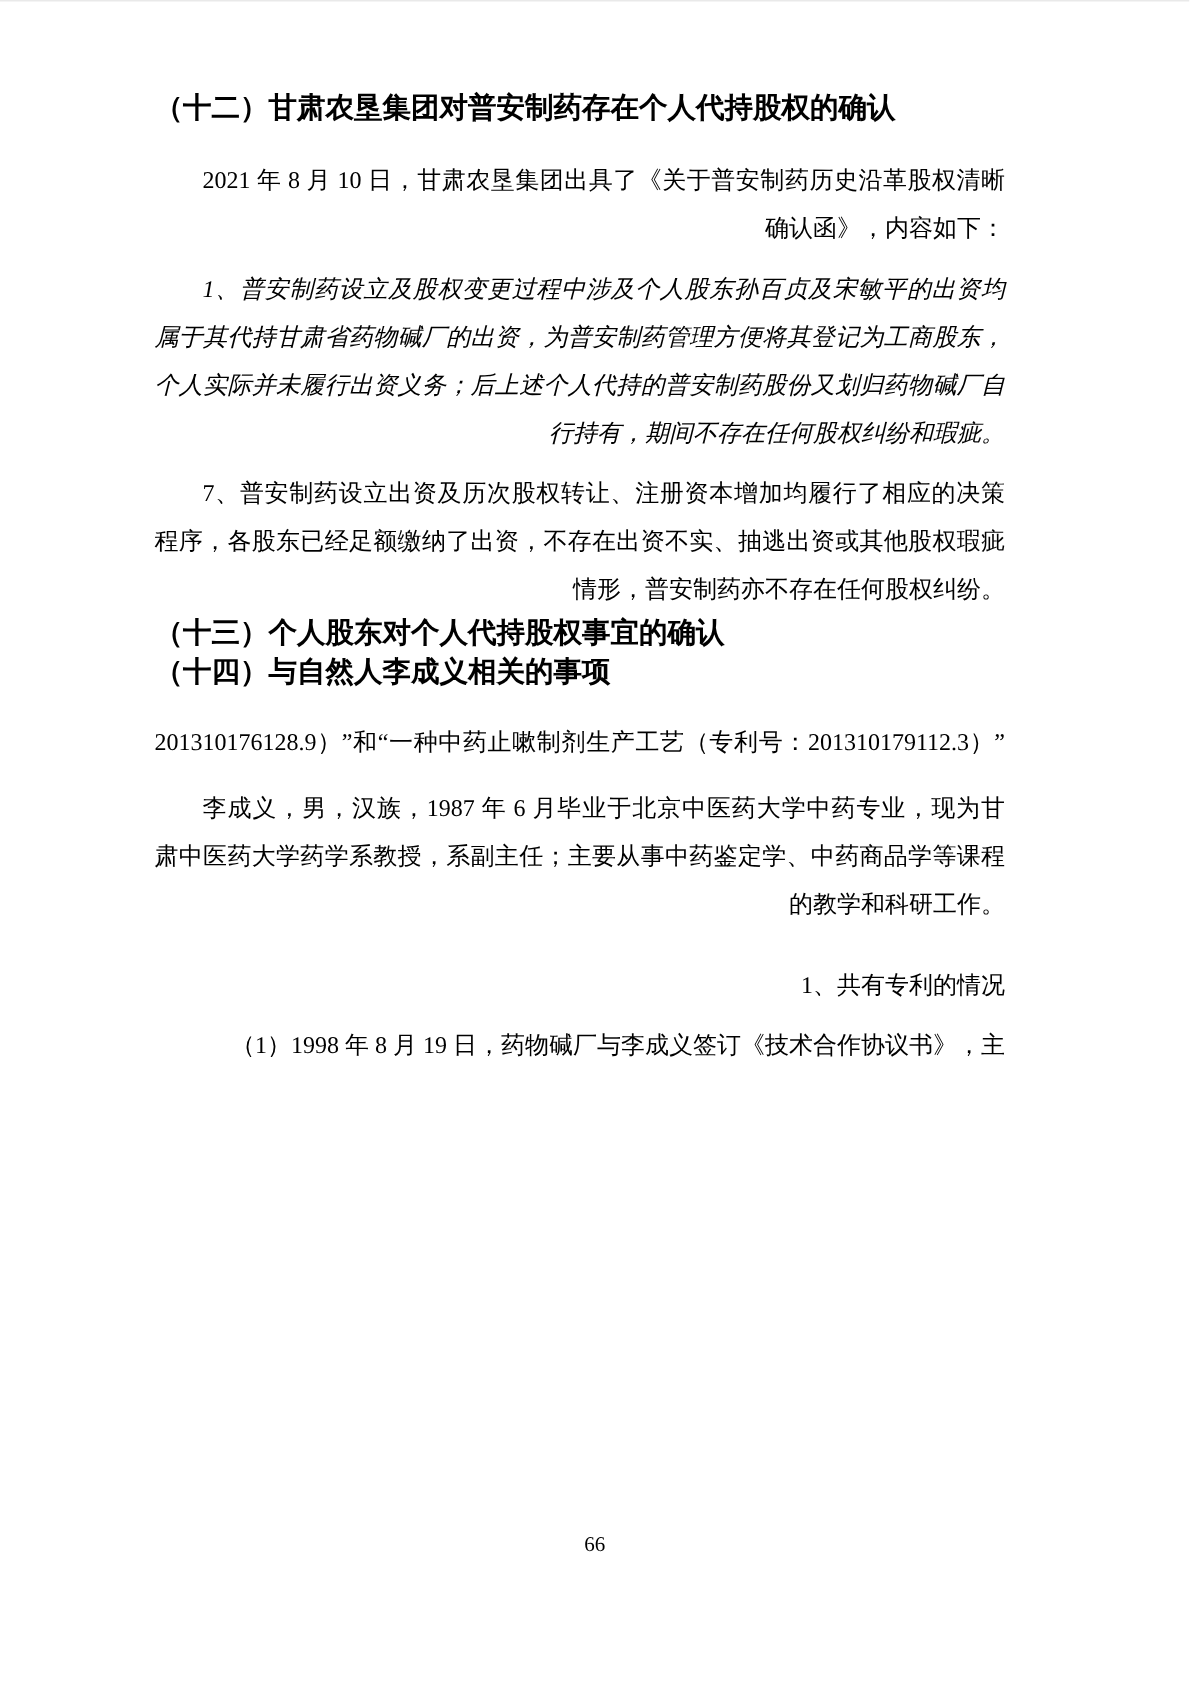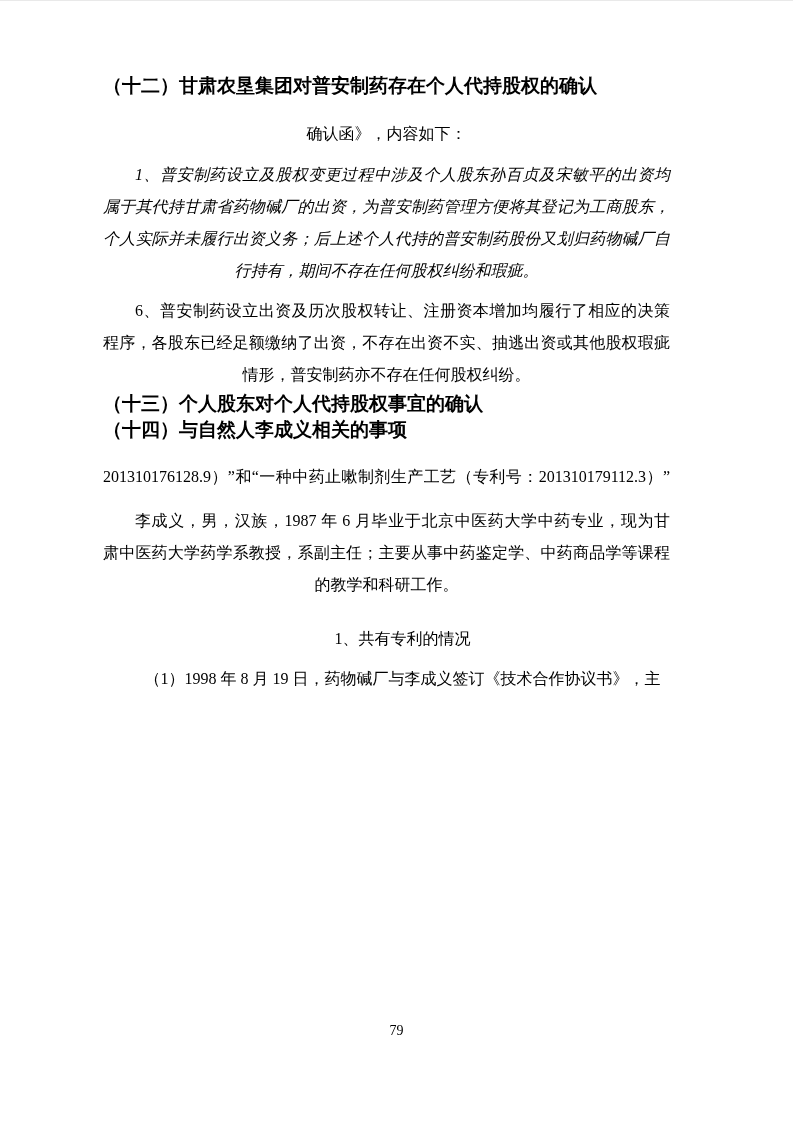--- a/index.html
+++ b/index.html
@@ -19,21 +19,21 @@
     position: absolute;
     left: 0; top: 0;
     width: 793px;
     height: 1122px;
     background: #ffffff;
     border-top: 1px solid #e9e9e9;
   }
   .content {
     position: absolute;
     left: 103px;
-    top: 18px;
+    top: 5px;
     width: 567px;
     padding-top: 54px;
   }
   h2.sec-heading {
     font-family: "Liberation Sans", "DejaVu Sans", sans-serif;
     font-size: 19px;
     font-weight: 700;
     line-height: 26px;
     margin: 0;
     white-space: nowrap;
@@ -46,21 +46,21 @@
   .line {
     line-height: 32px;
     height: 32px;
     text-align: justify;
     text-align-last: justify;
     white-space: nowrap;
     overflow: visible;
   }
   .line.first { padding-left: 32px; }
   .line.last {
-    text-align: center;
+    text-align: right;
     text-align-last: auto;
   }
   
   .mt-h13 { margin-top: 16px; }
   .mt-h14 { margin-top: 13px; }
   .mt-p1  { margin-top: 19px; }
   .mt-p2  { margin-top: 9px; font-style: italic; }
   .mt-p3  { margin-top: 8px; }
   .mt-p4  { margin-top: 19px; }
   .mt-p5  { margin-top: 18px; }
@@ -81,32 +81,33 @@
 </head>
 <body>
 
 <div class="page">
   <div class="content">
 
     <section>
       <h2 class="sec-heading">（十二）甘肃农垦集团对普安制药存在个人代持股权的确认</h2>
 
       <div class="para mt-p1">
+        <div class="line first">2021 年 8 月 10 日，甘肃农垦集团出具了《关于普安制药历史沿革股权清晰</div>
         <div class="line last">确认函》，内容如下：</div>
       </div>
 
       <div class="para mt-p2">
         <div class="line first">1、普安制药设立及股权变更过程中涉及个人股东孙百贞及宋敏平的出资均</div>
         <div class="line">属于其代持甘肃省药物碱厂的出资，为普安制药管理方便将其登记为工商股东，</div>
         <div class="line">个人实际并未履行出资义务；后上述个人代持的普安制药股份又划归药物碱厂自</div>
         <div class="line last">行持有，期间不存在任何股权纠纷和瑕疵。</div>
       </div>
 
       <div class="para mt-p3">
-        <div class="line first">6、普安制药设立出资及历次股权转让、注册资本增加均履行了相应的决策</div>
+        <div class="line first">7、普安制药设立出资及历次股权转让、注册资本增加均履行了相应的决策</div>
         <div class="line">程序，各股东已经足额缴纳了出资，不存在出资不实、抽逃出资或其他股权瑕疵</div>
         <div class="line last">情形，普安制药亦不存在任何股权纠纷。</div>
       </div>
     </section>
 
     <section>
       <h2 class="sec-heading mt-h13">（十三）个人股东对个人代持股权事宜的确认</h2>
 
     </section>
 
@@ -127,14 +128,14 @@
         <div class="line first last">1、共有专利的情况</div>
       </div>
 
       <div class="para mt-p8">
         <div class="line first last">（1）1998 年 8 月 19 日，药物碱厂与李成义签订《技术合作协议书》，主</div>
       </div>
     </section>
 
   </div>
 
-  <div class="page-number">79</div>
+  <div class="page-number">66</div>
 </div>
 
 </body></html>

